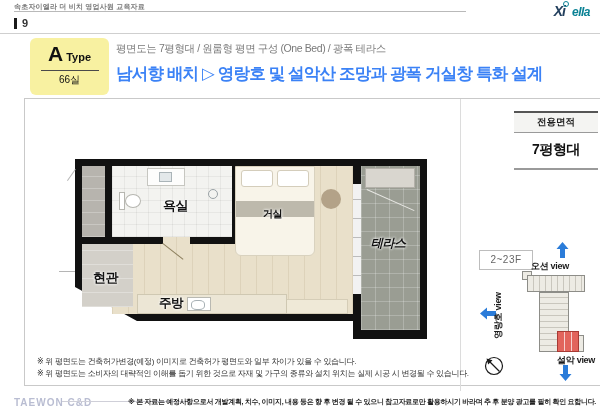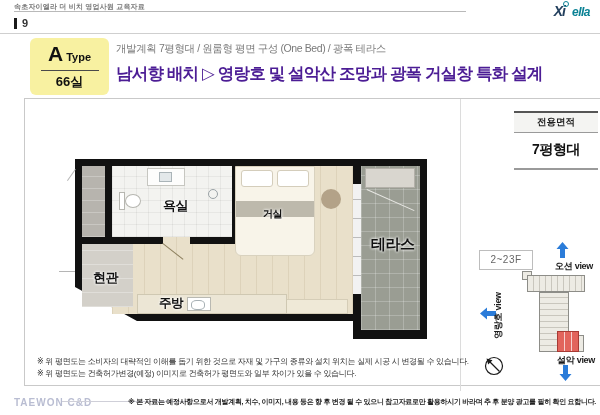--- a/index.html
+++ b/index.html
@@ -23,25 +23,25 @@
   .page-title{font-size:11px;font-weight:bold;color:#1a1a1a;letter-spacing:-0.3px;}
   .title-rule{left:0;top:33px;width:600px;border-top:1px solid #cfcfcf;height:0;}
 
   
   .type-box{left:30px;top:38px;width:79px;height:57px;background:#f8f1a1;border-radius:6px;
             text-align:center;box-sizing:border-box;padding-top:5px;}
   .type-box .l1{line-height:22px;}
   .type-box .big-a{font-size:21px;font-weight:bold;color:#111;}
   .type-box .word{font-size:11px;font-weight:bold;color:#111;margin-left:3px;}
   .type-box .div{width:58px;margin:2px auto 2px auto;border-top:1.5px solid #4a4a4a;}
-  .type-box .units{font-size:13px;font-weight:bold;color:#111;}
+  .type-box .units{font-size:10px;font-weight:normal;color:#111;}
 
   .headline{left:116px;top:42px;}
   .headline .sub{font-size:10.5px;color:#7a7a7a;letter-spacing:-0.4px;}
-  .headline .main{margin-top:7px;font-size:16.5px;font-weight:bold;color:#4c1d95;letter-spacing:-0.8px;}
+  .headline .main{margin-top:7px;font-size:16.5px;font-weight:bold;color:#3b82f6;letter-spacing:-0.8px;}
 
   
   .content-box{left:24px;top:98px;width:582px;height:288px;border:1px solid #c9c9c9;background:#fff;box-sizing:border-box;}
   .inner-divider{left:435px;top:0px;height:292px;border-left:1px solid #dcdcdc;width:0;}
 
   
   .area-table{left:489px;top:12px;width:84px;text-align:center;}
   .area-table .hd{border-top:2px solid #555;border-bottom:1px solid #9a9a9a;background:#f4f4f2;
                   font-size:9.5px;font-weight:bold;color:#222;padding:3px 0;}
   .area-table .val{font-size:14px;font-weight:bold;color:#111;padding:8px 0 9px 0;border-bottom:2px solid #9a9a9a;letter-spacing:-0.5px;}
@@ -87,30 +87,30 @@
      background-image:repeating-linear-gradient(0deg,rgba(255,255,255,.22) 0 1px,transparent 1px 14px),
                       repeating-linear-gradient(90deg,rgba(255,255,255,.22) 0 1px,transparent 1px 14px);}
   .terrace-box{left:290px;top:9px;width:50px;height:20px;background:#d9d6cf;border:1px solid #b3b0a9;box-sizing:border-box;}
   .terrace-line{left:292px;top:30px;width:52px;height:0;border-top:1px solid #e8e8e4;transform:rotate(24deg);transform-origin:left top;}
   .ext-line1{left:-14px;top:10px;width:14px;height:0;border-top:1px solid #b5b5b5;transform:rotate(-55deg);transform-origin:right top;}
   .ext-line2{left:-16px;top:112px;width:16px;height:0;border-top:1px solid #b5b5b5;}
   .room-label{font-size:13px;font-weight:bold;color:#111;letter-spacing:-0.5px;
      text-shadow:0 0 3px rgba(255,255,255,.95),0 0 3px rgba(255,255,255,.95);}
   .lbl-bath{left:88px;top:38px;}
   .lbl-living{left:188px;top:48px;font-size:10px;}
-  .lbl-terrace{left:296px;top:76px;font-size:15px;}
+  .lbl-terrace{left:296px;top:76px;font-size:12px;font-style:italic;}
   .lbl-entry{left:18px;top:110px;text-align:right;}
   .lbl-kitchen{left:84px;top:136px;font-size:12.5px;}
 
   
   .floors-box{left:454px;top:151px;width:52px;height:18px;border:1px solid #bdbdbd;
      font-size:10px;color:#666;text-align:center;line-height:18px;letter-spacing:.5px;}
   .view-label{font-size:9px;font-weight:bold;color:#1a1a1a;letter-spacing:-0.3px;}
   .view-top-arrow{left:531px;top:143px;}
-  .view-top-label{left:506px;top:161px;width:62px;text-align:right;}
+  .view-top-label{left:506px;top:161px;width:62px;text-align:left;}
   .view-left-arrow{left:455px;top:207px;}
   .view-left-label{left:452px;top:196px;width:70px;text-align:center;transform:rotate(-90deg);transform-origin:center;top:210px;left:438px;}
   .view-bottom-label{left:508px;top:255px;width:62px;text-align:right;}
   .view-bottom-arrow{left:534px;top:266px;}
   .bldg-wing{left:502px;top:176px;width:58px;height:17px;background:#edebe4;border:1px solid #8d8d88;box-sizing:border-box;
      background-image:repeating-linear-gradient(90deg,transparent 0 5px,#c9c6bd 5px 6px);}
   .bldg-notch{left:497px;top:172px;width:10px;height:9px;background:#edebe4;border:1px solid #8d8d88;box-sizing:border-box;}
   .bldg-stem{left:514px;top:193px;width:30px;height:60px;background:#edebe4;border:1px solid #8d8d88;box-sizing:border-box;
      background-image:repeating-linear-gradient(0deg,transparent 0 5px,#c9c6bd 5px 6px);}
   .bldg-foot{left:544px;top:236px;width:15px;height:17px;background:#edebe4;border:1px solid #8d8d88;box-sizing:border-box;}
@@ -144,21 +144,21 @@
 
   <div class="abs type-box">
     <div class="l1">
       <span class="big-a">A</span><span class="word">Type</span>
     </div>
     <div class="div"></div>
     <div class="units">66실</div>
   </div>
 
   <div class="abs headline">
-    <div class="sub">개발계획 7평형대 / 원룸형 평면 구성 (One Bed) / 광폭 테라스</div>
+    <div class="sub">평면도는 7평형대 / 원룸형 평면 구성 (One Bed) / 광폭 테라스</div>
     <div class="main">남서향 배치 ▷ 영랑호 및 설악산 조망과 광폭 거실창 특화 설계</div>
   </div>
 
   <div class="abs content-box">
     <div class="abs inner-divider"></div>
 
     <div class="abs area-table">
       <div class="hd">전용면적</div>
       <div class="val">7평형대</div>
     </div>
@@ -235,22 +235,22 @@
 
     <div class="abs compass">
       <svg width="22" height="22" viewBox="0 0 22 22">
         <circle cx="11" cy="11" r="8.5" fill="none" stroke="#1a1a1a" stroke-width="1.2"></circle>
         <line x1="16.5" y1="16.5" x2="6" y2="6" stroke="#1a1a1a" stroke-width="1.2"></line>
         <path d="M3.5 3.5 L9.5 5.2 L5.2 9.5 Z" fill="#1a1a1a"></path>
       </svg>
     </div>
 
     <div class="abs notes">
+      <div>※ 위 평면도는 건축허가변경(예정) 이미지로 건축허가 평면도와 일부 차이가 있을 수 있습니다.</div>
       <div>※ 위 평면도는 소비자의 대략적인 이해를 돕기 위한 것으로 자재 및 가구의 종류와 설치 위치는 실제 시공 시 변경될 수 있습니다.</div>
-      <div>※ 위 평면도는 건축허가변경(예정) 이미지로 건축허가 평면도와 일부 차이가 있을 수 있습니다.</div>
     </div>
   </div>
 
   <div class="abs footer-logo">TAEWON C&amp;D</div>
   <div class="abs footer-rule"></div>
   <div class="abs footer-disclaimer">※ 본 자료는 예정사항으로서 개발계획, 치수, 이미지, 내용 등은 향 후 변경 될 수 있으니 참고자료로만 활용하시기 바라며 추 후 분양 광고를 필히 확인 요합니다.</div>
 
 </div>
 
 </body></html>

